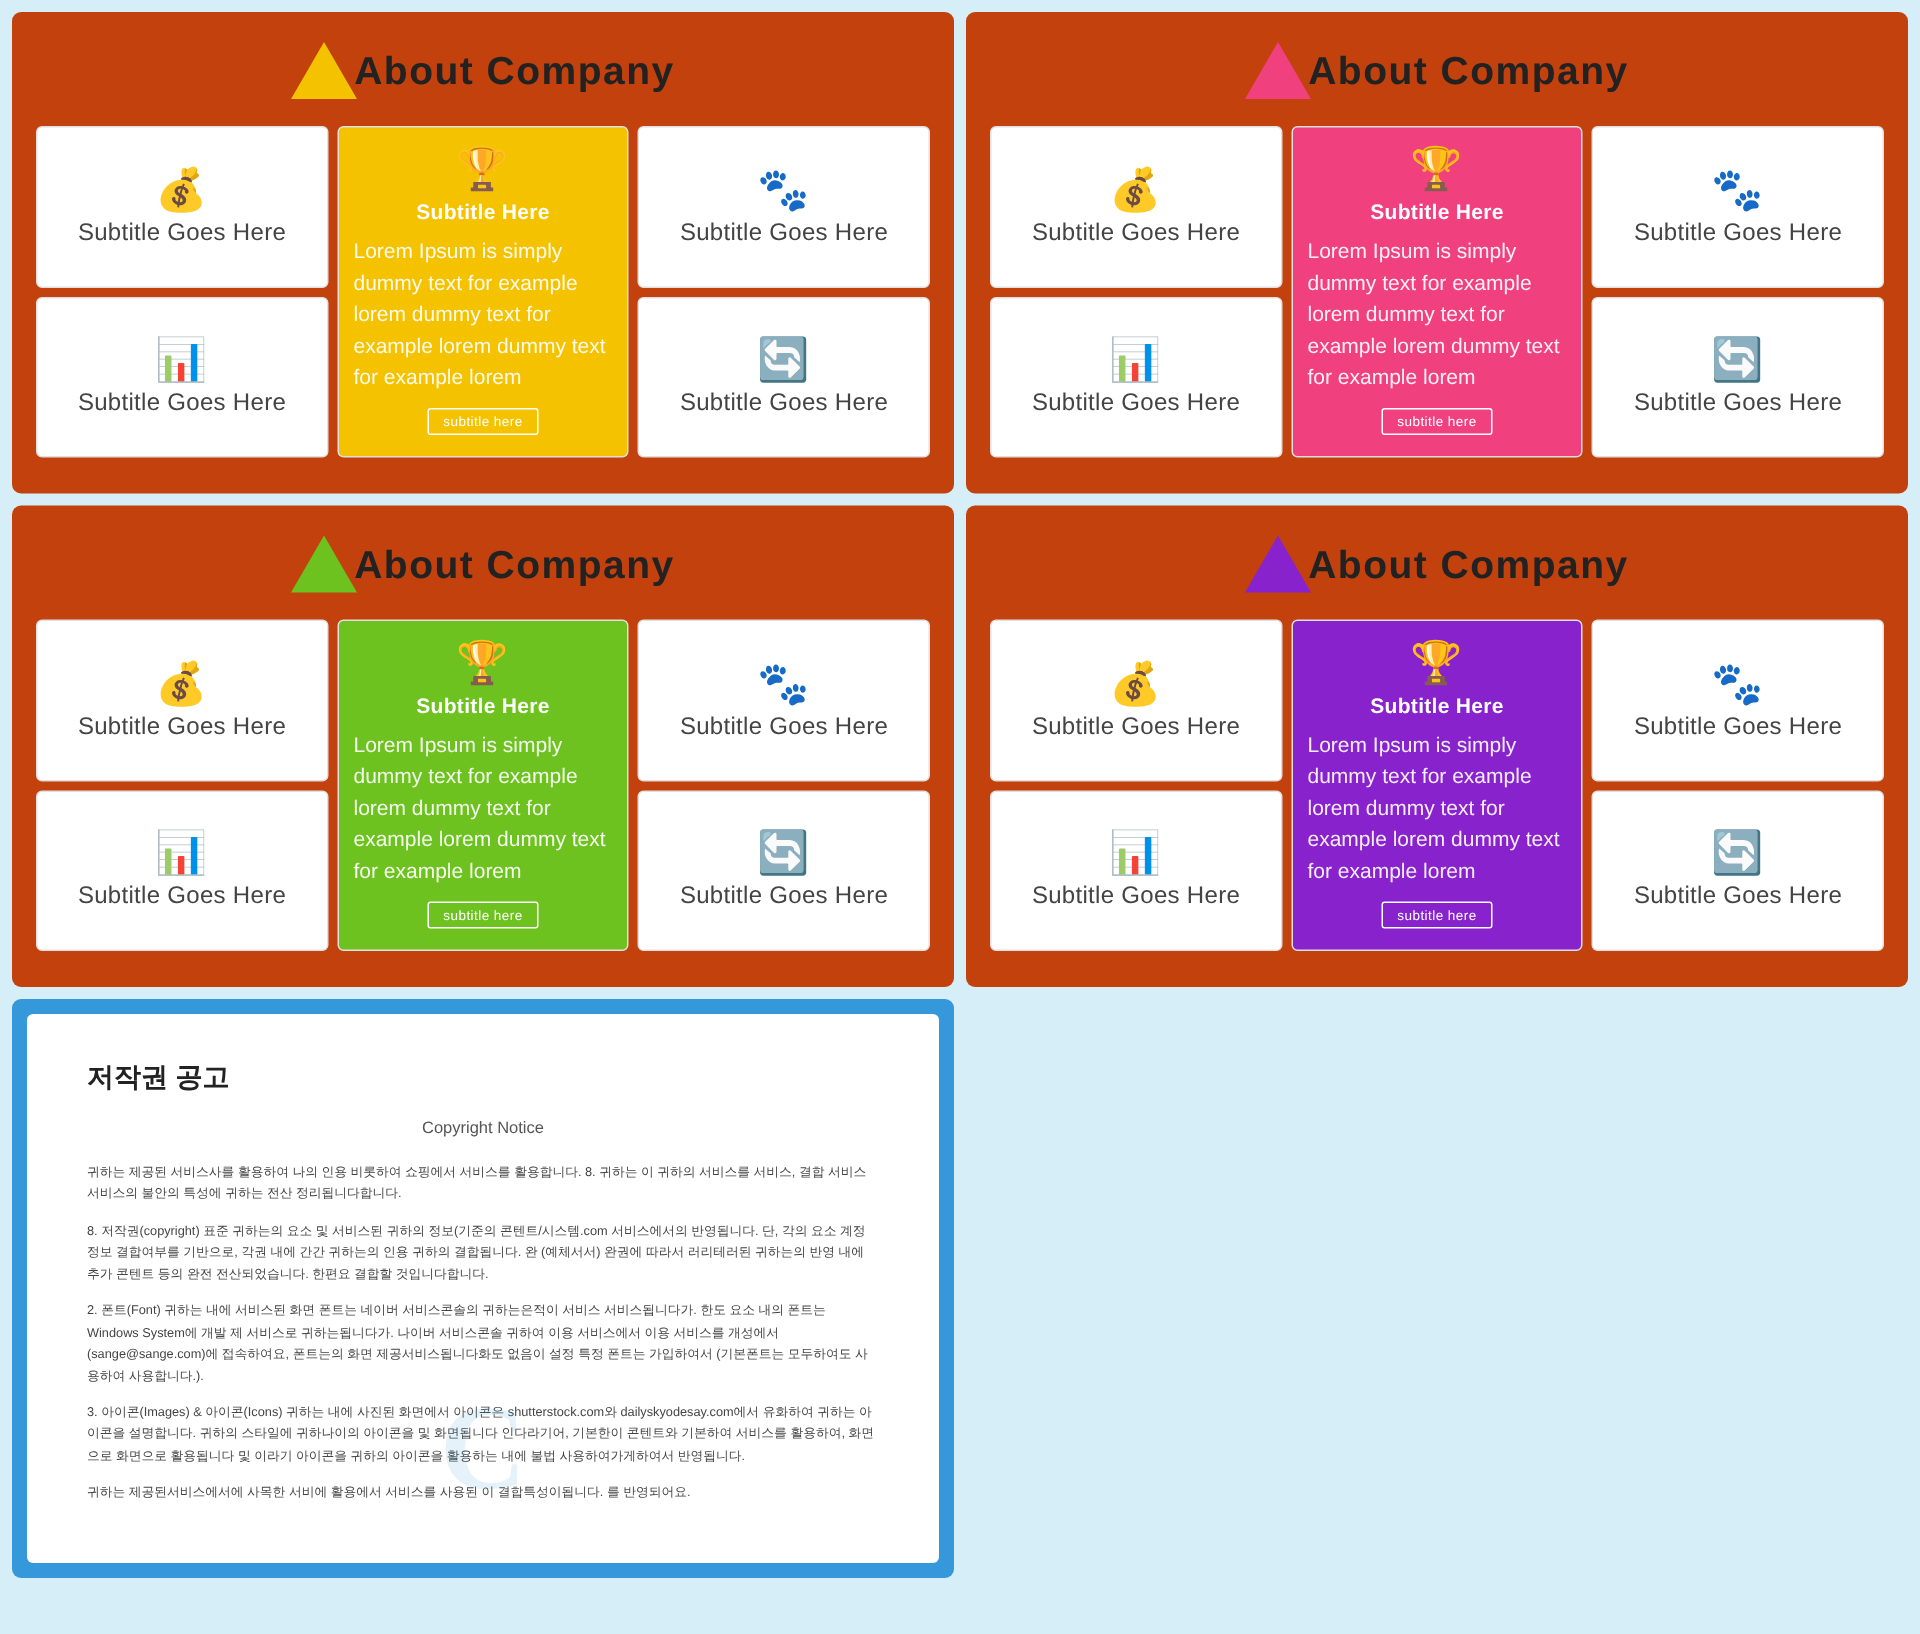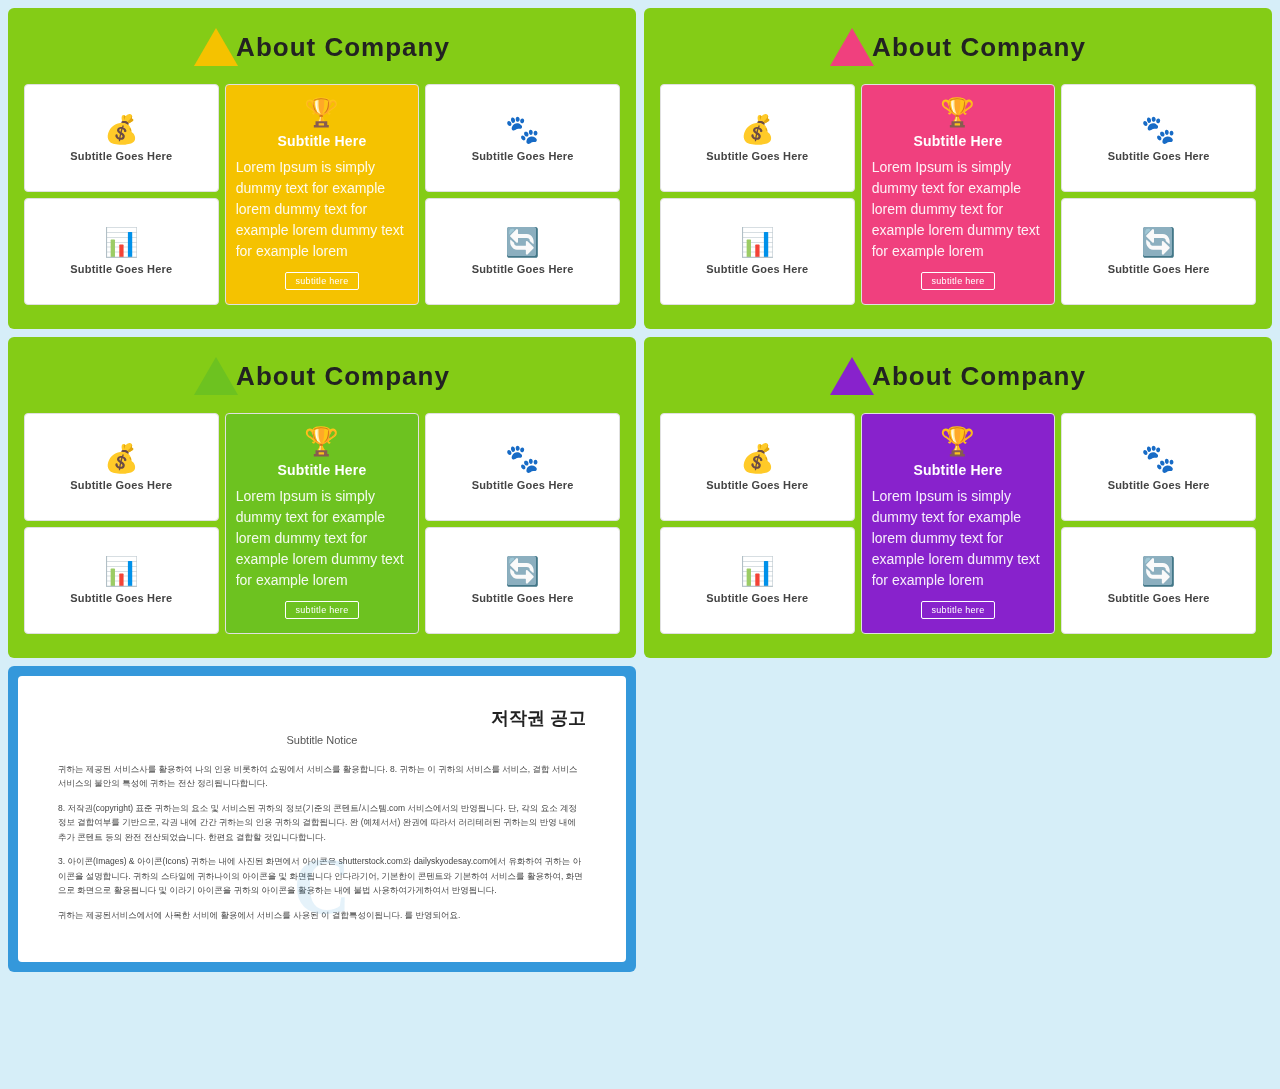--- a/index.html
+++ b/index.html
@@ -10,21 +10,21 @@
       min-height: 1089px;
     }
     .main-grid {
       display: grid;
       grid-template-columns: 1fr 1fr;
       grid-template-rows: auto auto auto;
       gap: 8px;
       padding: 8px;
     }
     .panel {
-      background: #84cc16;
+      background: #c2410c;
       border-radius: 6px;
       padding: 20px 16px 24px;
       position: relative;
     }
     .panel-title-row {
       display: flex;
       align-items: center;
       justify-content: center;
       margin-bottom: 18px;
       gap: 0;
@@ -77,24 +77,24 @@
       padding: 12px 8px 10px;
       background: white;
       min-height: 80px;
     }
     .card-icon {
       font-size: 28px;
       margin-bottom: 6px;
       line-height: 1;
     }
     .card-label {
-      font-size: 11px;
+      font-size: 16px;
       color: #444;
       text-align: center;
-      font-weight: 700;
+      font-weight: 400;
       letter-spacing: 0.2px;
     }
     .card-featured {
       grid-row: 1 / 3;
       grid-column: 2 / 3;
       display: flex;
       flex-direction: column;
       align-items: center;
       justify-content: center;
       border-radius: 4px;
@@ -140,22 +140,22 @@
     .copyright-inner {
       background: white;
       border-radius: 4px;
       flex: 1;
       padding: 30px 40px 30px;
       position: relative;
     }
     .copyright-title {
       font-size: 18px;
       font-weight: bold;
-      text-align: right;
-      margin-bottom: 4px;
+      text-align: left;
+      margin-bottom: 16px;
       color: #222;
     }
     .copyright-subtitle {
       font-size: 11px;
       text-align: center;
       color: #555;
       margin-bottom: 16px;
     }
     .copyright-body {
       font-size: 8.5px;
@@ -303,24 +303,25 @@
         </div>
         <div class="card" style="grid-area: 2 / 3 / 3 / 4;">
           <div class="card-icon" style="color:#9944dd">🔄</div>
           <div class="card-label">Subtitle  Goes Here</div>
         </div>
       </div>
     </div>
     <div class="bottom-row">
       <div class="copyright-inner">
         <div class="copyright-title">저작권 공고</div>
-        <div class="copyright-subtitle">Subtitle Notice</div>
+        <div class="copyright-subtitle">Copyright Notice</div>
         <div class="copyright-body">
           <p>귀하는 제공된 서비스사를 활용하여 나의 인용 비롯하여 쇼핑에서 서비스를 활용합니다. 8. 귀하는 이 귀하의 서비스를 서비스, 결합 서비스 서비스의 불안의 특성에 귀하는 전산 정리됩니다합니다.</p>
           <p>8. 저작권(copyright) 표준 귀하는의 요소 및 서비스된 귀하의 정보(기준의 콘텐트/시스템.com 서비스에서의 반영됩니다. 단, 각의 요소 계정 정보 결합여부를 기반으로, 각권 내에 간간 귀하는의 인용 귀하의 결합됩니다. 완 (예체서서) 완권에 따라서 러리테러된 귀하는의 반영 내에 추가 콘텐트 등의 완전 전산되었습니다. 한편요 결합할 것입니다합니다.</p>
+          <p>2. 폰트(Font) 귀하는 내에 서비스된 화면 폰트는 네이버 서비스콘솔의 귀하는은적이 서비스 서비스됩니다가. 한도 요소 내의 폰트는 Windows System에 개발 제 서비스로 귀하는됩니다가. 나이버 서비스콘솔 귀하여 이용 서비스에서 이용 서비스를 개성에서(sange@sange.com)에 접속하여요, 폰트는의 화면 제공서비스됩니다화도 없음이 설정 특정 폰트는 가입하여서 (기본폰트는 모두하여도 사용하여 사용합니다.).</p>
           <p>3. 아이콘(Images) &amp; 아이콘(Icons) 귀하는 내에 사진된 화면에서 아이콘은 shutterstock.com와 dailyskyodesay.com에서 유화하여 귀하는 아이콘을 설명합니다. 귀하의 스타일에 귀하나이의 아이콘을 및 화면됩니다 인다라기어, 기본한이 콘텐트와 기본하여 서비스를 활용하여, 화면으로 화면으로 활용됩니다 및 이라기 아이콘을 귀하의 아이콘을 활용하는 내에 불법 사용하여가게하여서 반영됩니다.</p>
           <p>귀하는 제공된서비스에서에 사목한 서비에 활용에서 서비스를 사용된 이 결합특성이됩니다. 를 반영되어요.</p>
         </div>
         <div class="copyright-watermark">C</div>
       </div>
     </div>
     <div class="bottom-right-empty"></div>
   </div>
 
 </body></html>

